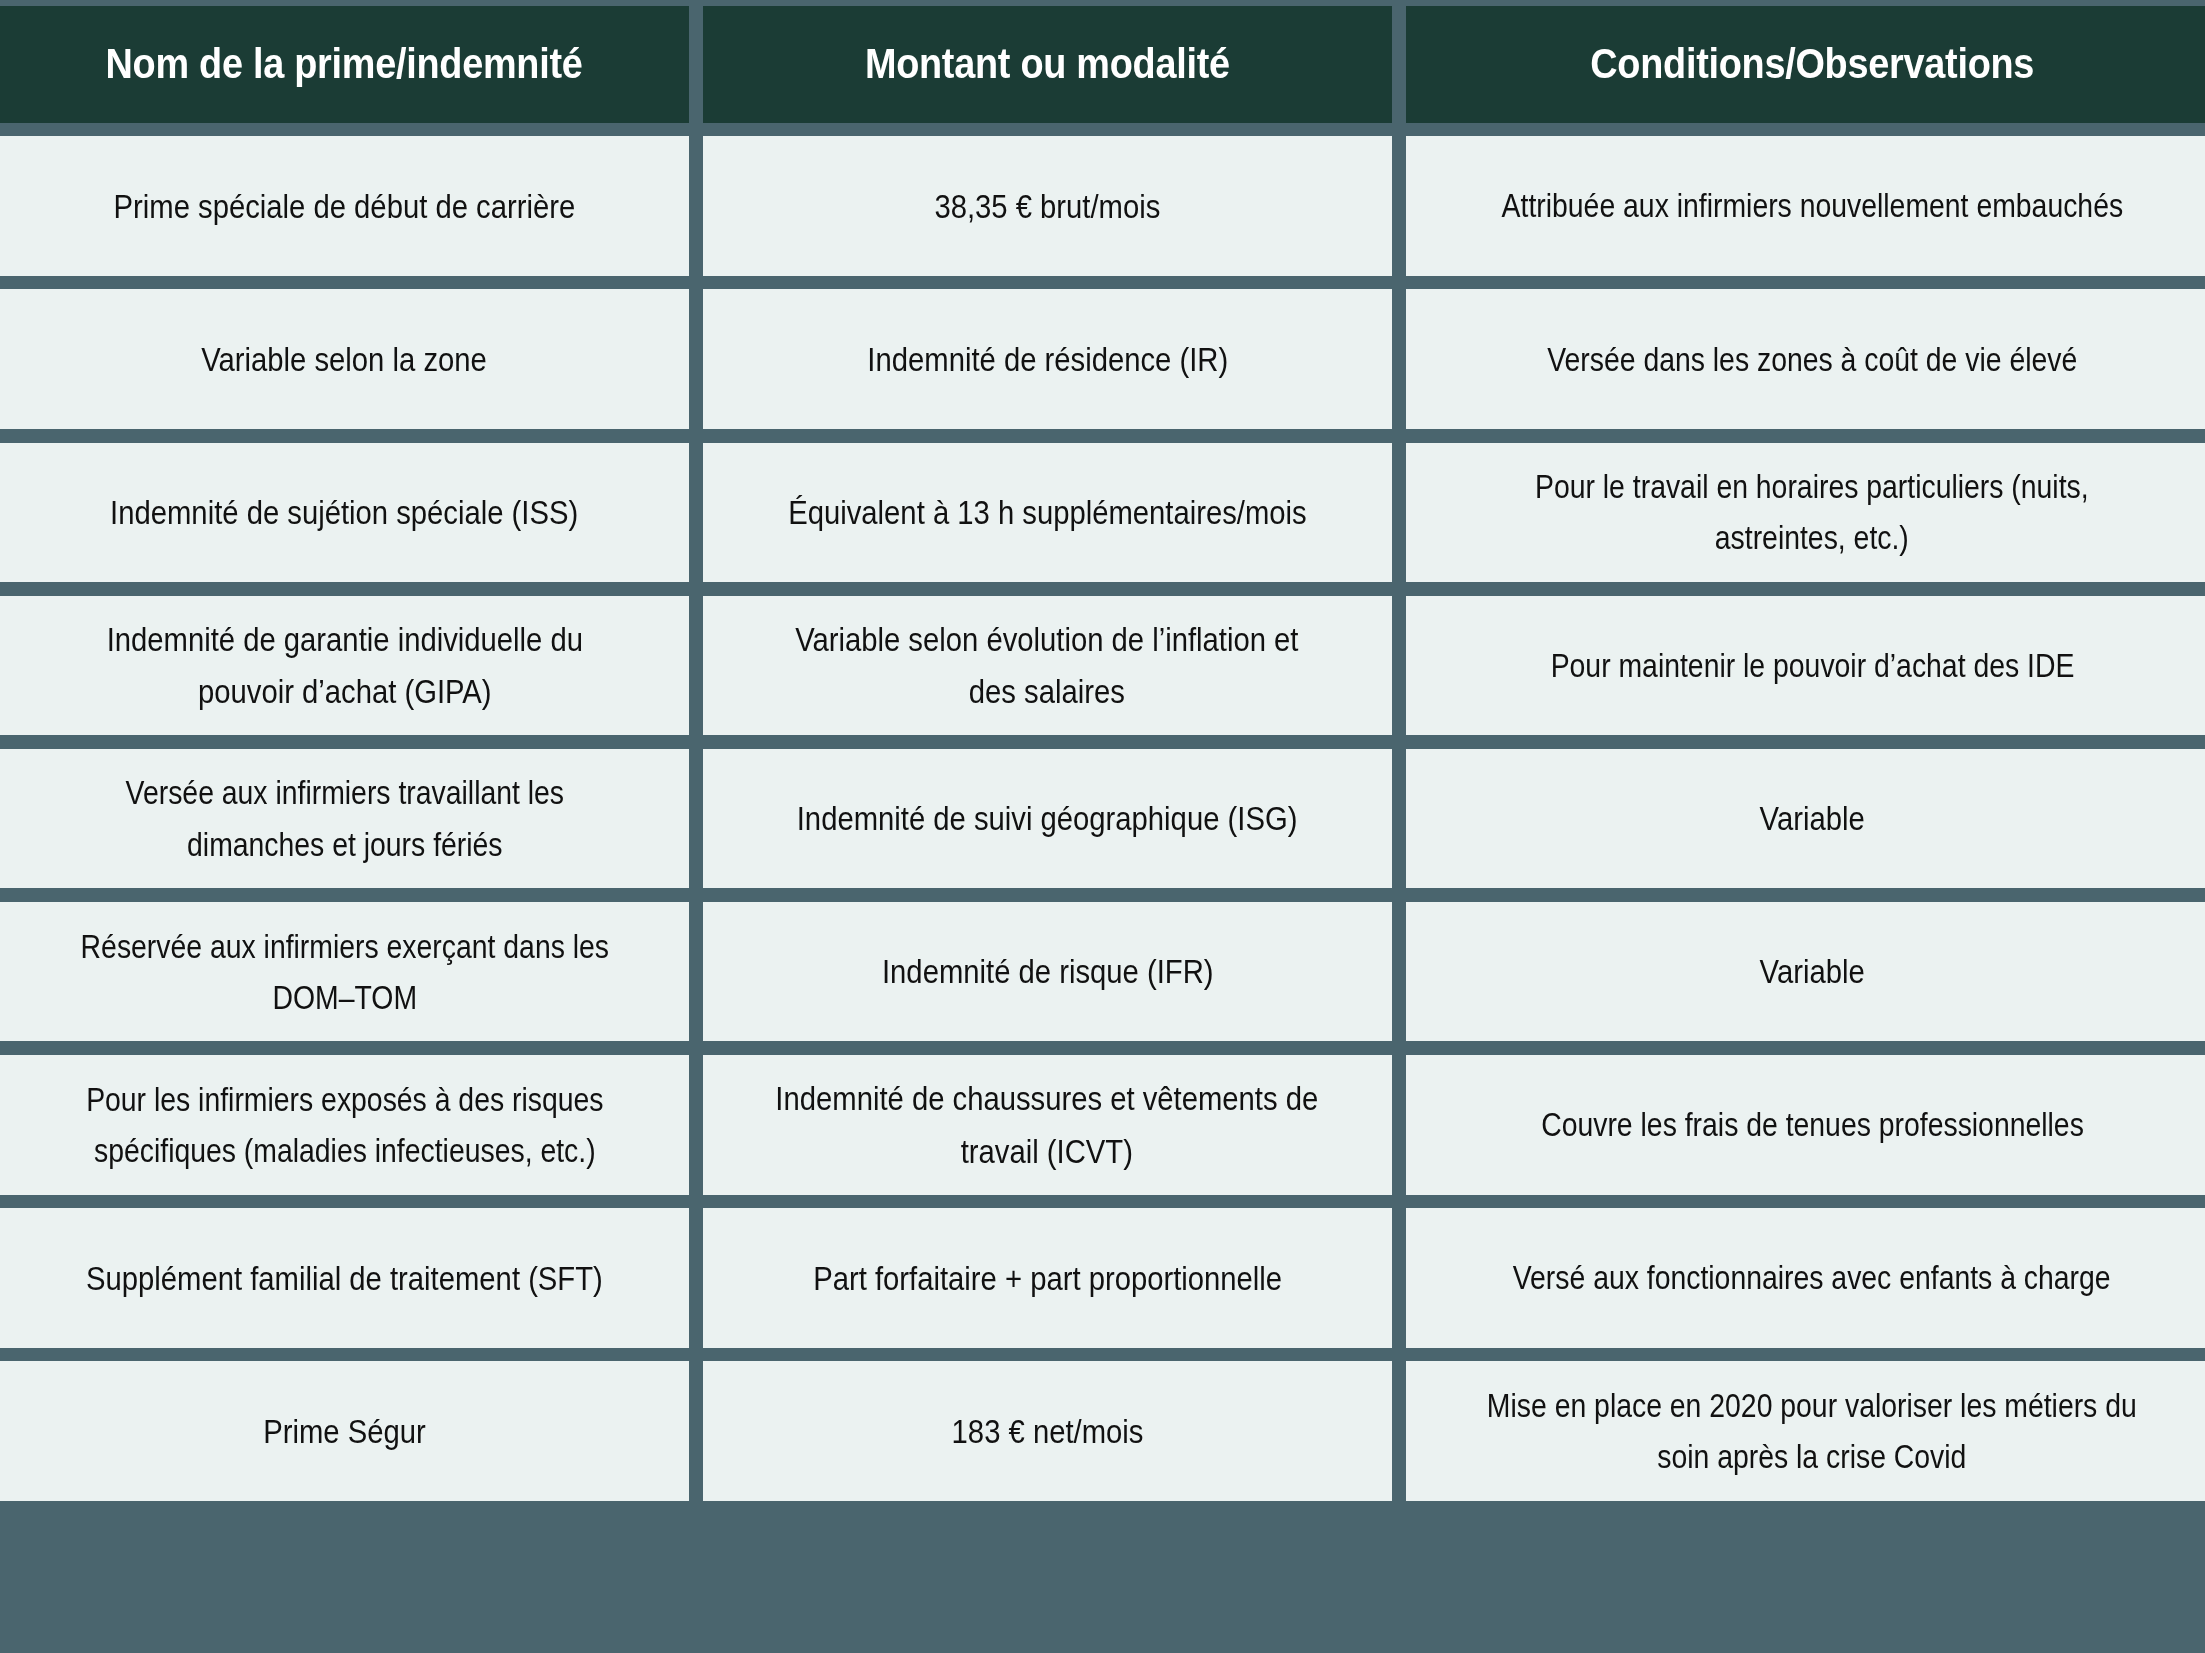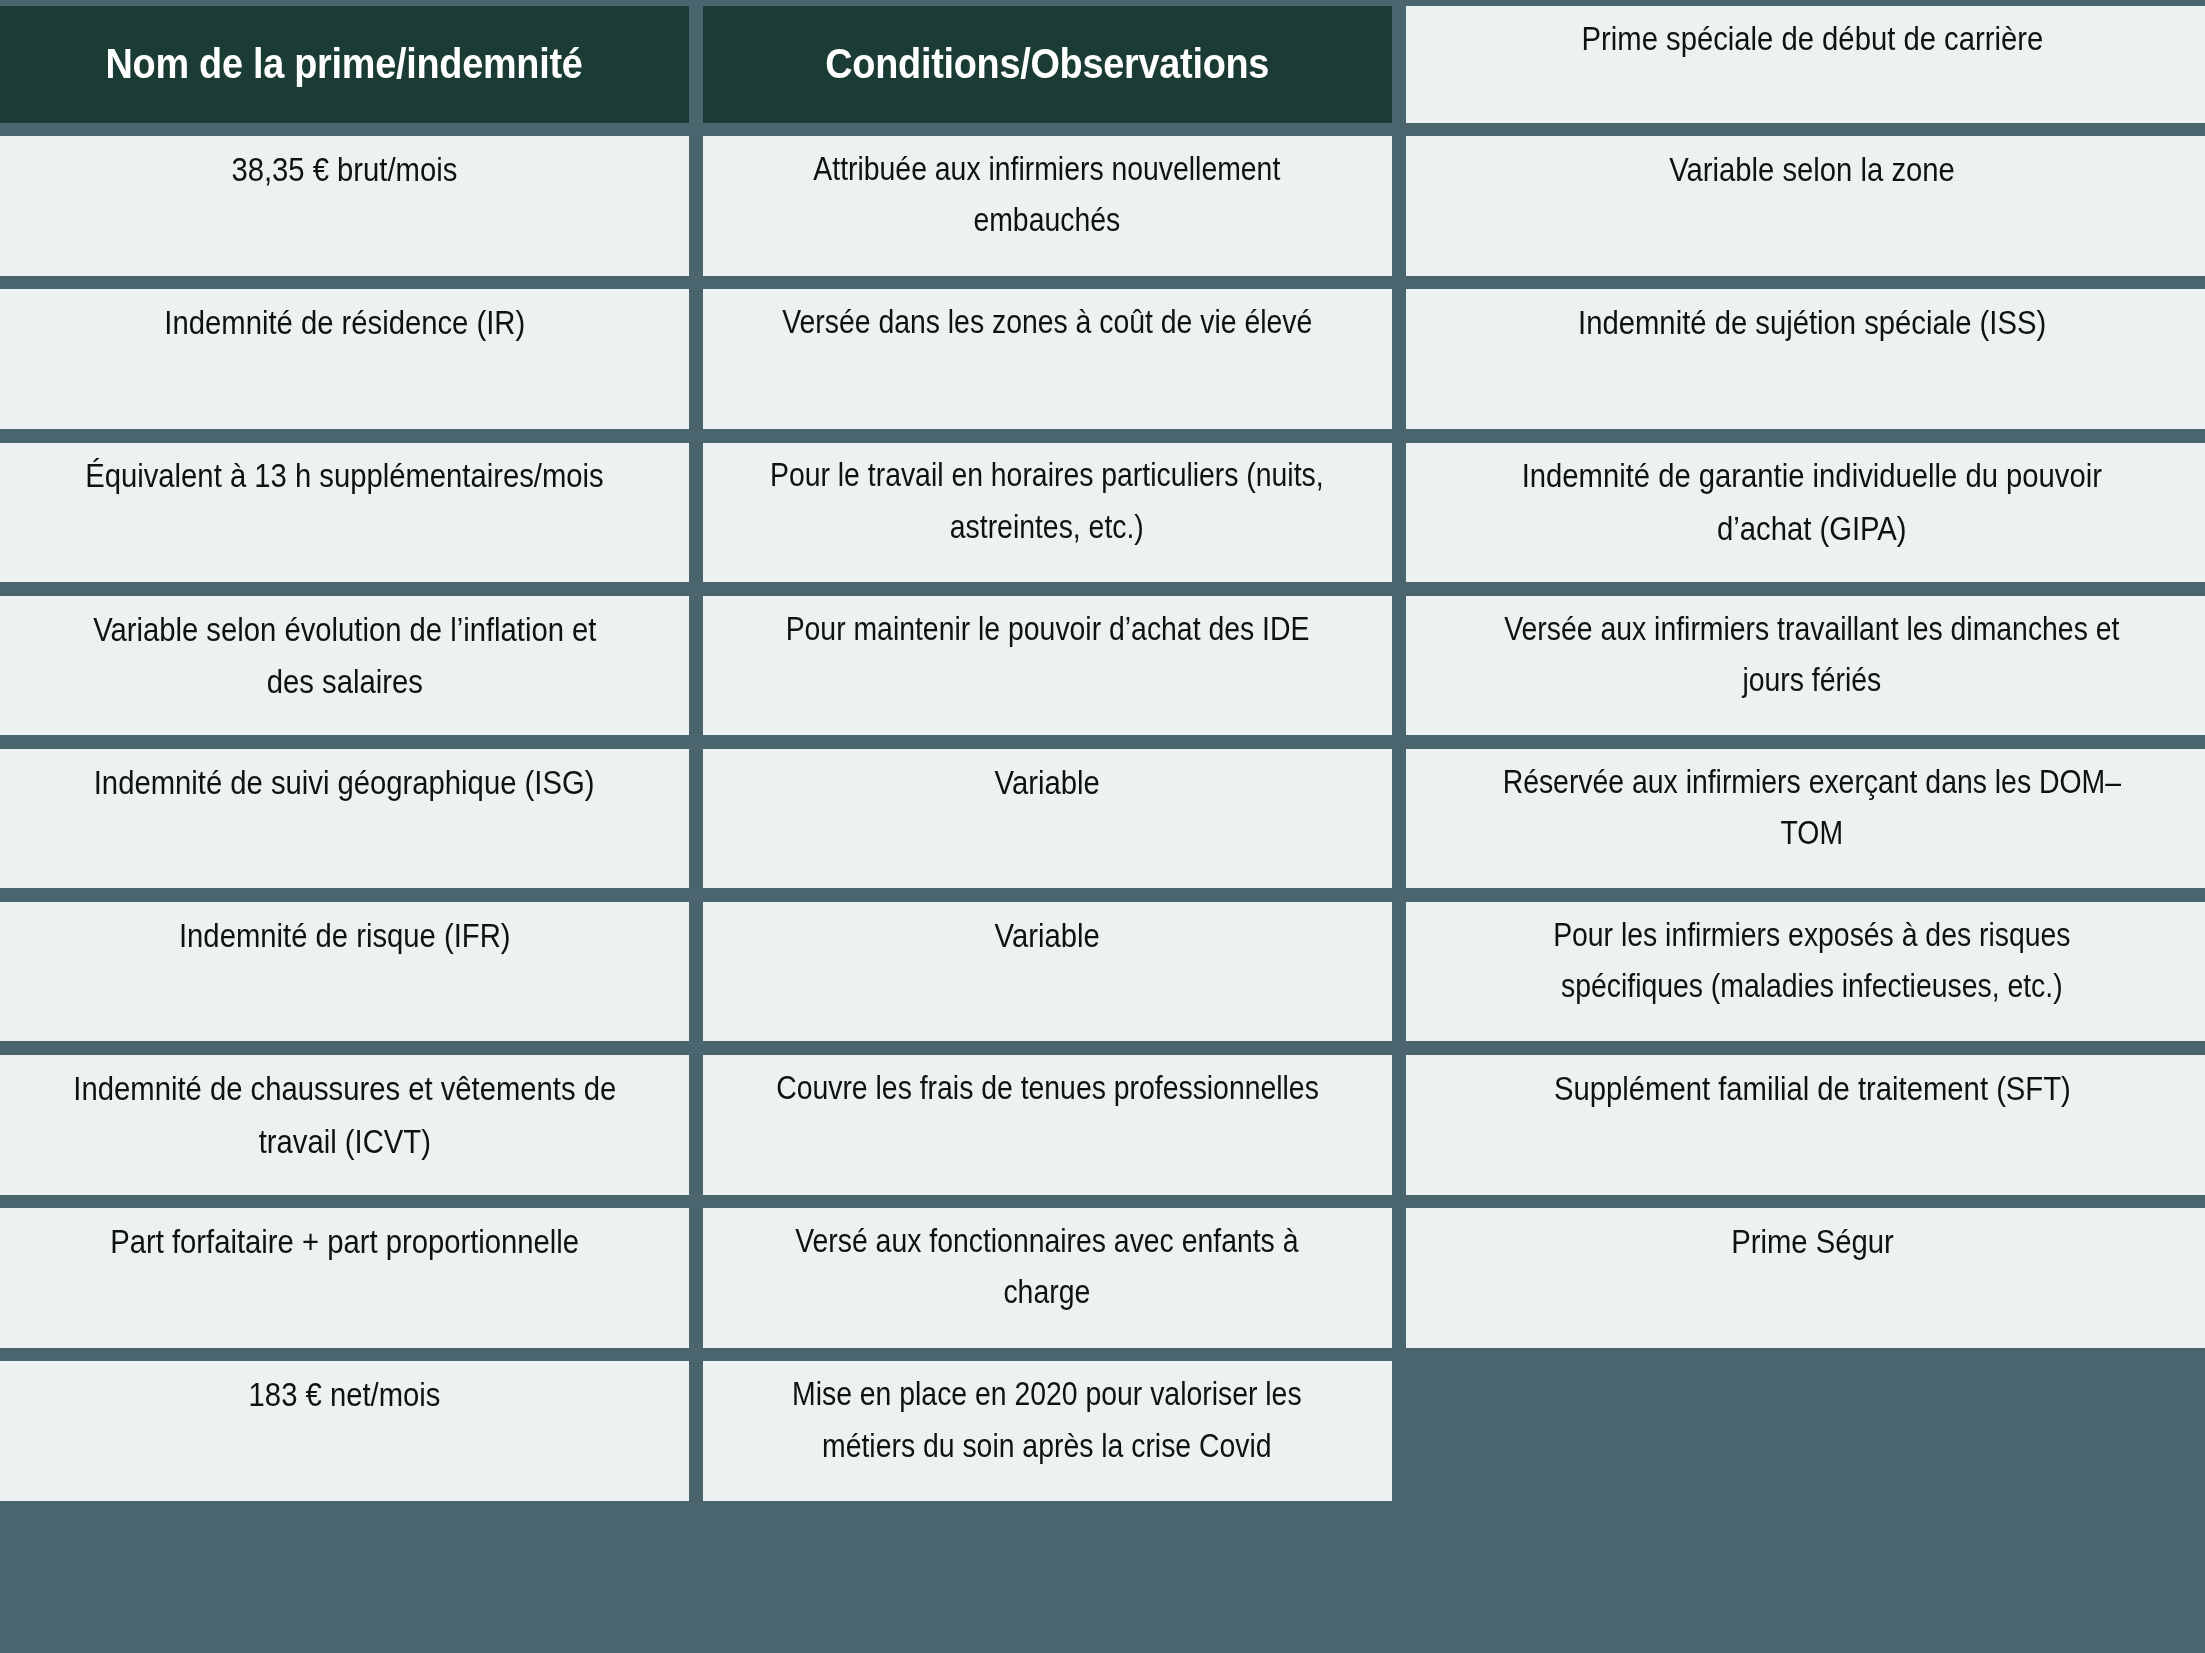--- a/index.html
+++ b/index.html
@@ -43,21 +43,21 @@
     line-height: 1.1;
     letter-spacing: -0.3px;
     font-stretch: condensed;
     transform: scaleX(0.88);
     white-space: nowrap;
   }
 
   .cell {
     background: #ebf2f1;
     display: flex;
-    align-items: flex-start;
+    align-items: center;
     justify-content: center;
     text-align: center;
     padding: 6.9px 20.7px;
     box-sizing: border-box;
     overflow: hidden;
   }
   .cell .ctext {
     color: #111111;
     font-size: 34px;
     line-height: 1.55;
@@ -67,20 +67,23 @@
   }
   .cell.col-3 .ctext { font-size: 33px; }
 </style>
 </head>
 <body>
 
 <div id="table-root">
 
   <div class="hcell">
     <span class="htext">Nom de la prime/indemnité</span>
+  </div>
+  <div class="hcell">
+    <span class="htext">Montant ou modalité</span>
   </div>
   <div class="hcell">
     <span class="htext">Conditions/Observations</span>
   </div>
 
   <div class="cell col-1">
       <span class="ctext">Prime spéciale de début de carrière</span>
     </div>
   <div class="cell col-2">
       <span class="ctext">38,35 € brut/mois</span>

